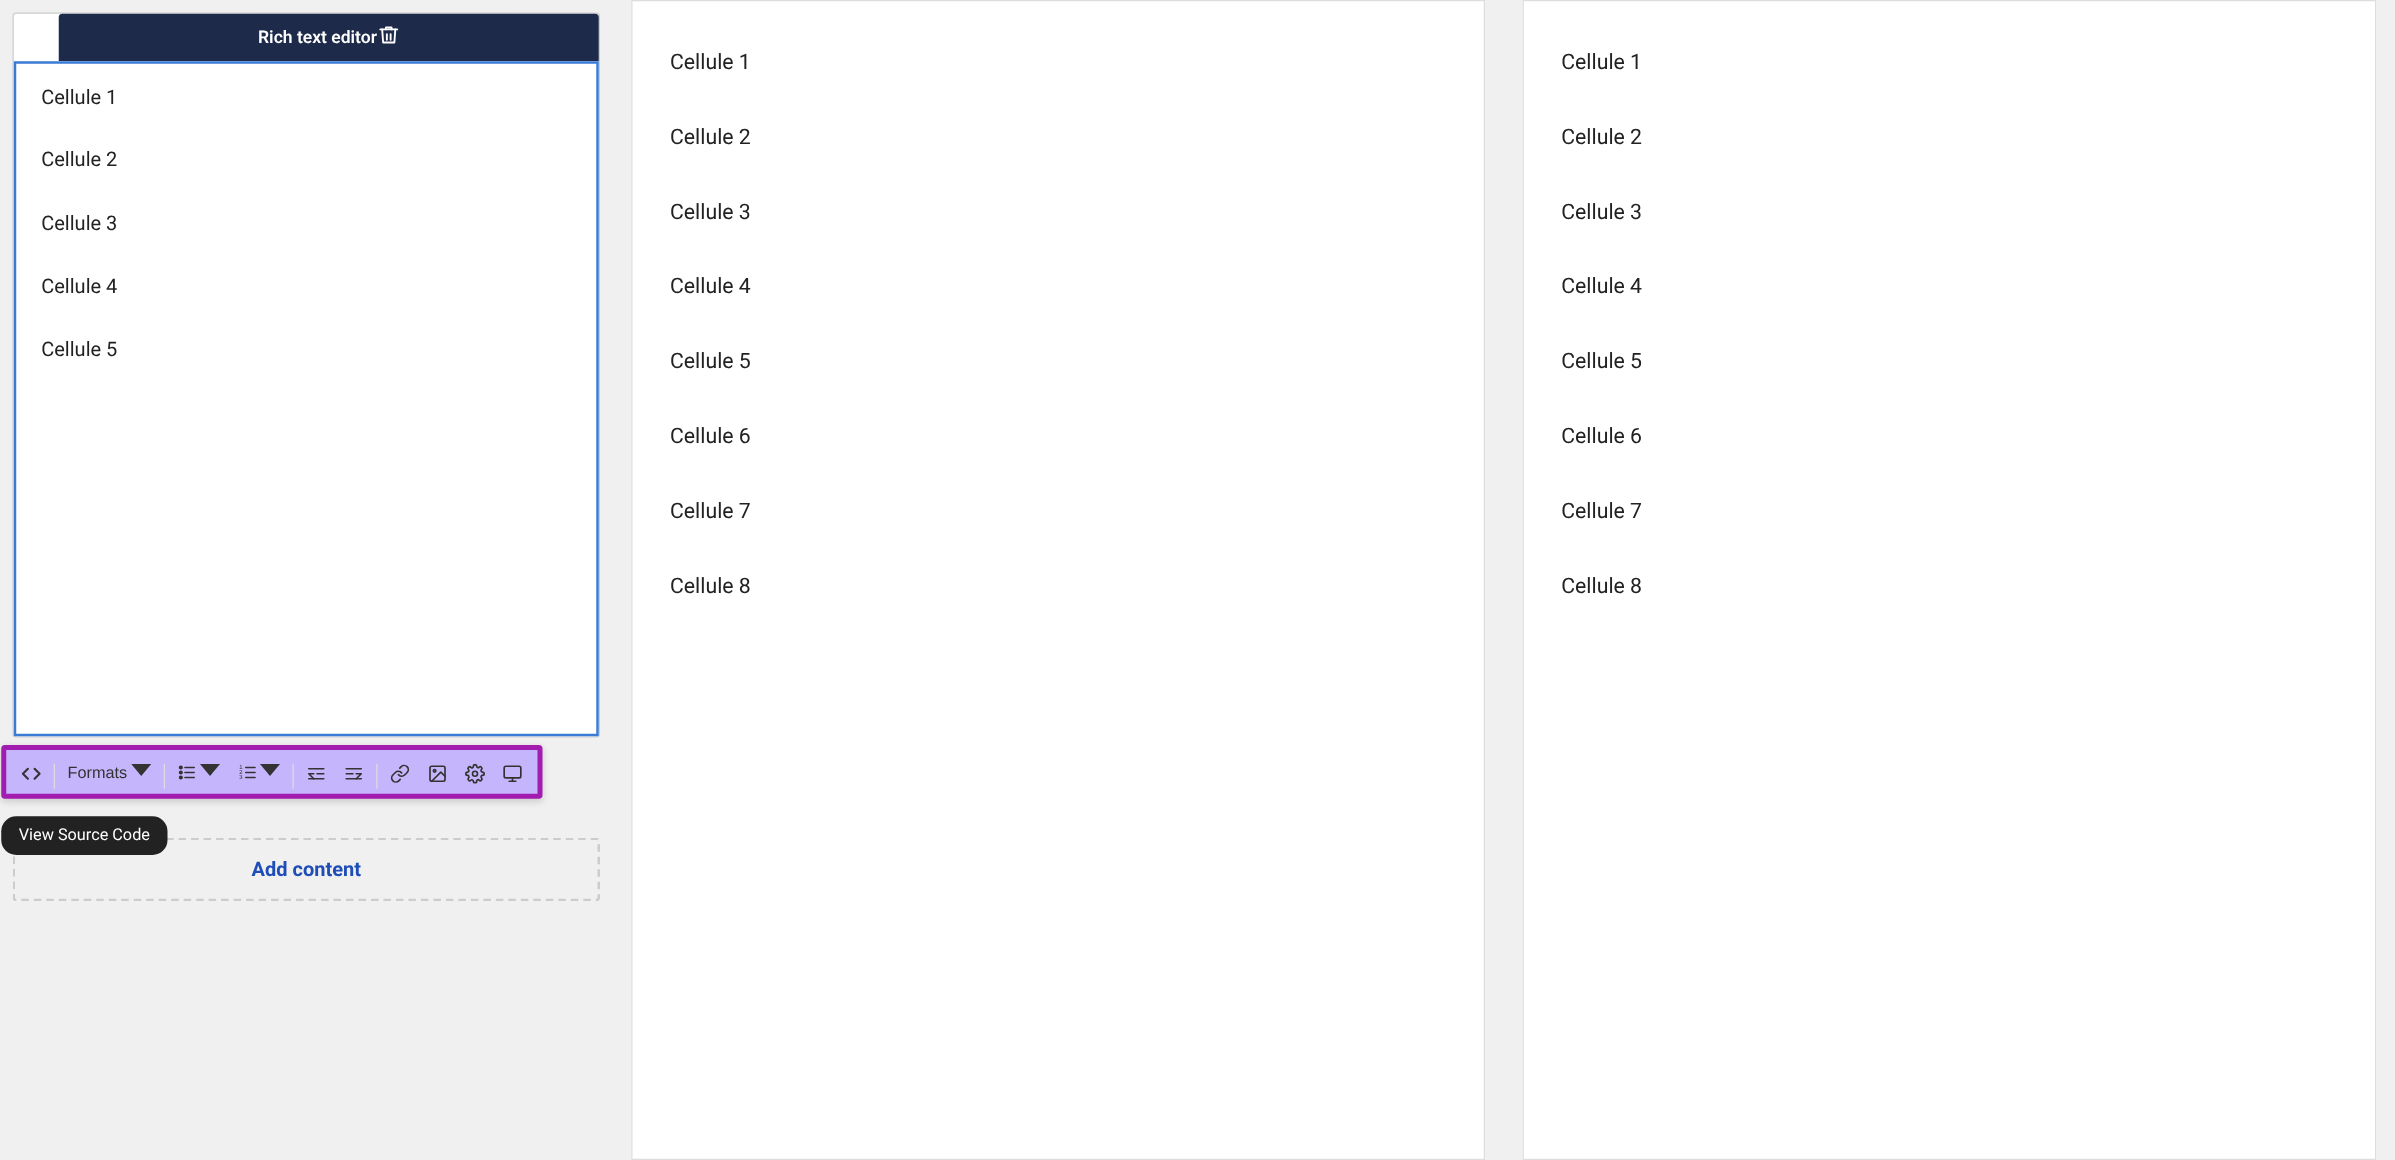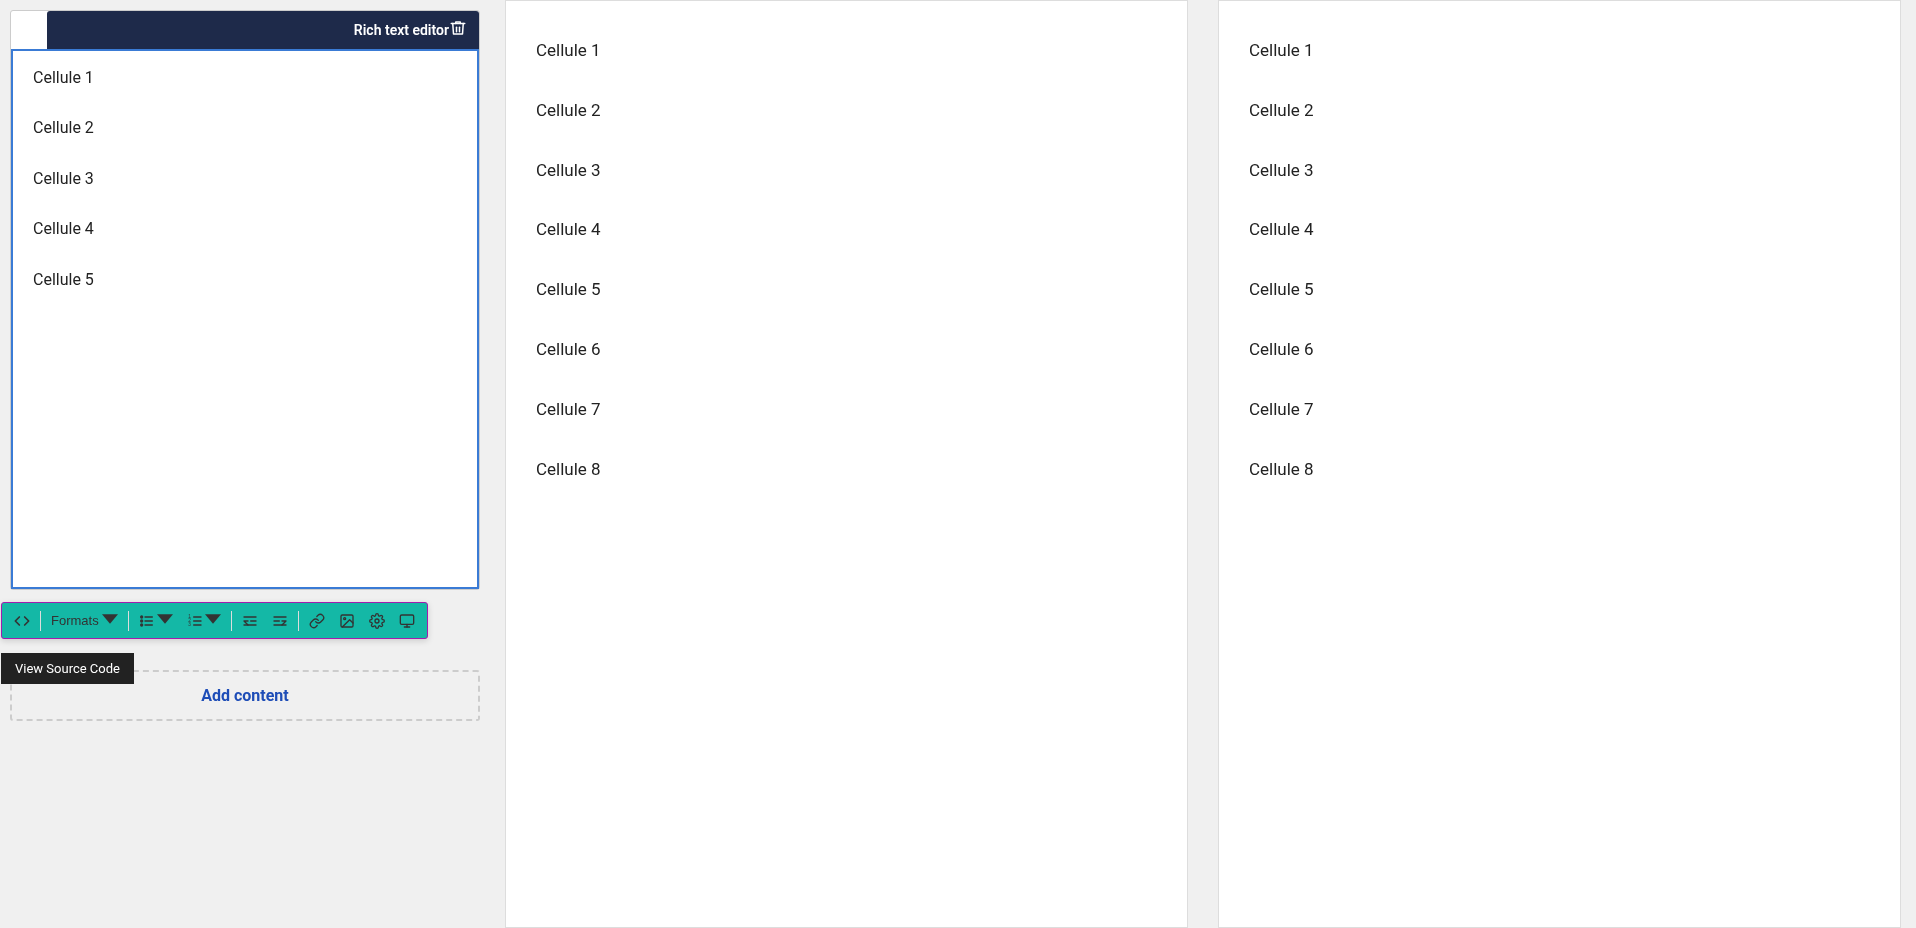--- a/index.html
+++ b/index.html
@@ -30,21 +30,21 @@
       overflow: visible;
       position: relative;
     }
 
     .editor-header {
       background: #1e2a4a;
       color: #fff;
       padding: 8px 12px;
       display: flex;
       align-items: center;
-      justify-content: flex-end;
+      justify-content: center;
       border-radius: 3px 3px 0 0;
       margin-left: 36px;
     }
 
     .editor-header-title {
       font-size: 14px;
       font-weight: 600;
       color: #fff;
     }
 
@@ -71,25 +71,25 @@
 
     .editor-content-area p:last-child {
       margin-bottom: 0;
     }
 
     
     .editor-toolbar {
       position: absolute;
       bottom: -50px;
       left: -10px;
-      background: #14b8a6;
-      border: 1px solid #a21caf;
+      background: #c4b5fd;
+      border: 4px solid #a21caf;
       border-radius: 3px;
       display: flex;
-      align-items: center;
+      align-items: flex-end;
       padding: 4px 6px;
       gap: 2px;
       box-shadow: 0 2px 6px rgba(0,0,0,0.15);
       z-index: 100;
     }
 
     .toolbar-btn {
       background: none;
       border: none;
       cursor: pointer;
@@ -122,21 +122,21 @@
     }
 
     
     .tooltip-box {
       position: absolute;
       bottom: -95px;
       left: -10px;
       background: #222;
       color: #fff;
       padding: 8px 14px;
-      border-radius: 0;
+      border-radius: 12px;
       font-size: 13px;
       white-space: nowrap;
       z-index: 200;
     }
 
     
     .add-content-area {
       border: 2px dashed #ccc;
       text-align: center;
       padding: 14px;

